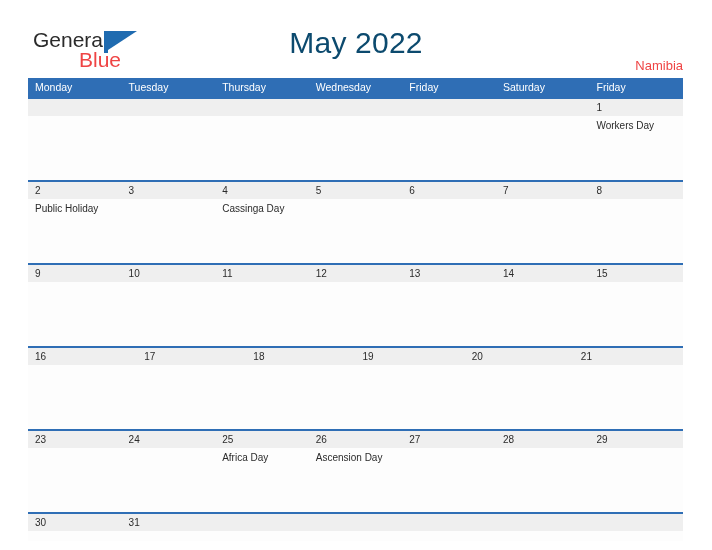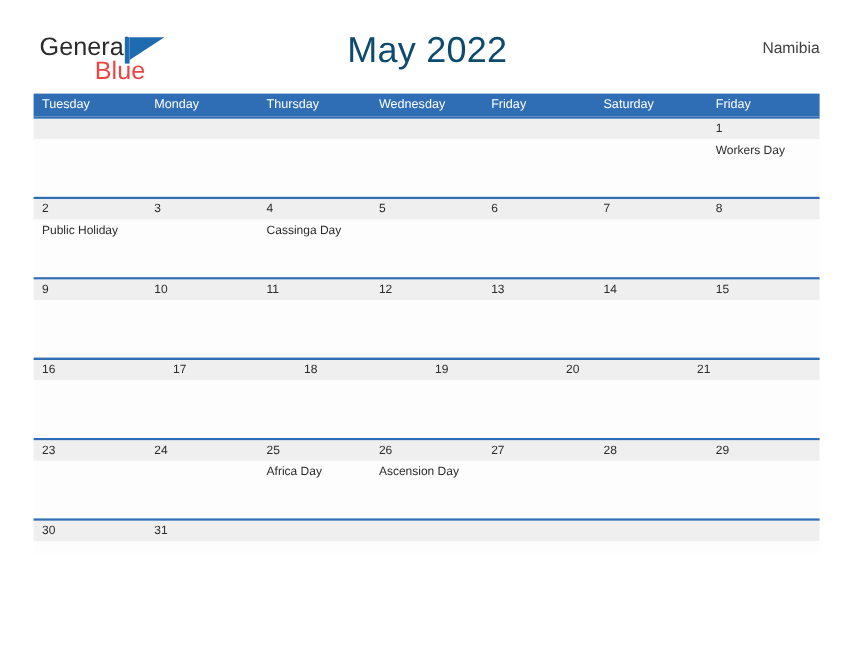--- a/index.html
+++ b/index.html
@@ -86,23 +86,23 @@
     text-align: center;
     font-size: 30px;
     font-weight: 400;
     color: #0c4a6e;
     letter-spacing: 0.2px;
   }
 
   .cal-region {
     position: absolute;
     right: 29px;
-    top: 32px;
+    top: 58px;
     font-size: 13px;
-    color: #404040;
+    color: #ef4444;
     margin-left: 40px;
   }
 
   
   .calendar {
     position: absolute;
     left: 28px;
     top: 78px;
     width: 655px;
   }
@@ -131,21 +131,21 @@
     border-top: none;
   }
 
   .week-numbers {
     display: flex;
     background: #efefef;
     height: 17px;
   }
   .week-body {
     display: flex;
-    height: 48px;
+    height: 64px;
     background: #fdfdfd;
   }
 
   .daynum {
     flex: 1 1 0;
     font-size: 10px;
     color: #2b2b2b;
     line-height: 17px;
     padding-left: 7px;
     box-sizing: border-box;
@@ -185,22 +185,22 @@
 
     <div class="cal-title">May 2022</div>
 
     <div class="cal-region">Namibia</div>
 
   </div>
 
   <div class="calendar">
 
     <div class="weekdays">
+      <div class="weekday">Monday</div>
       <div class="weekday">Tuesday</div>
-      <div class="weekday">Monday</div>
       <div class="weekday">Thursday</div>
       <div class="weekday">Wednesday</div>
       <div class="weekday">Friday</div>
       <div class="weekday">Saturday</div>
       <div class="weekday">Friday</div>
     </div>
 
     <div class="week">
       <div class="week-numbers">
         <div class="daynum"></div>

